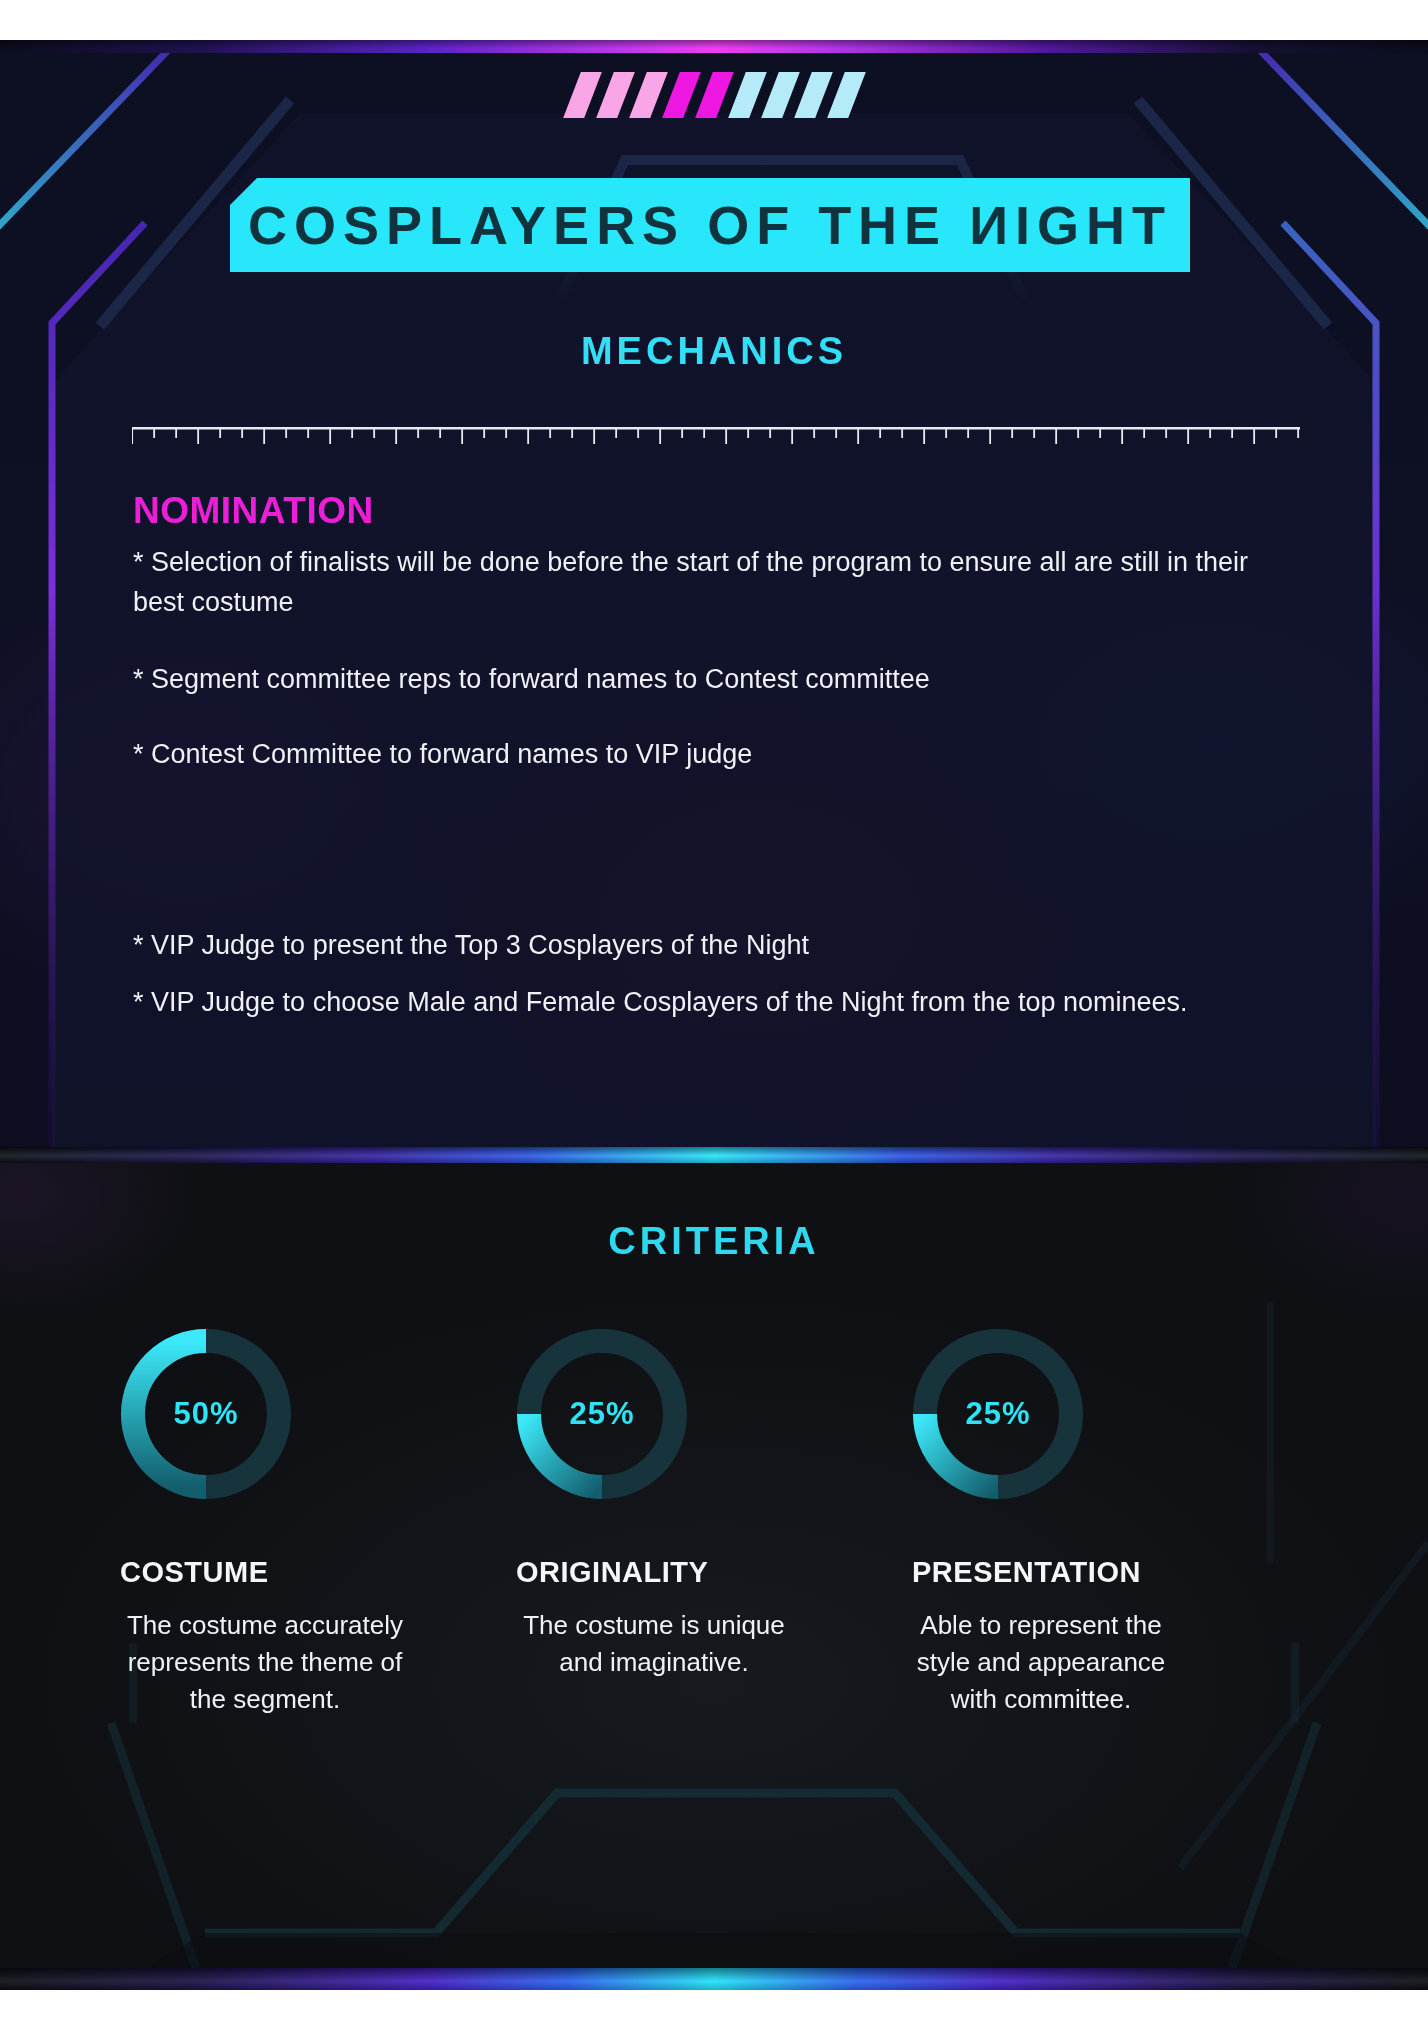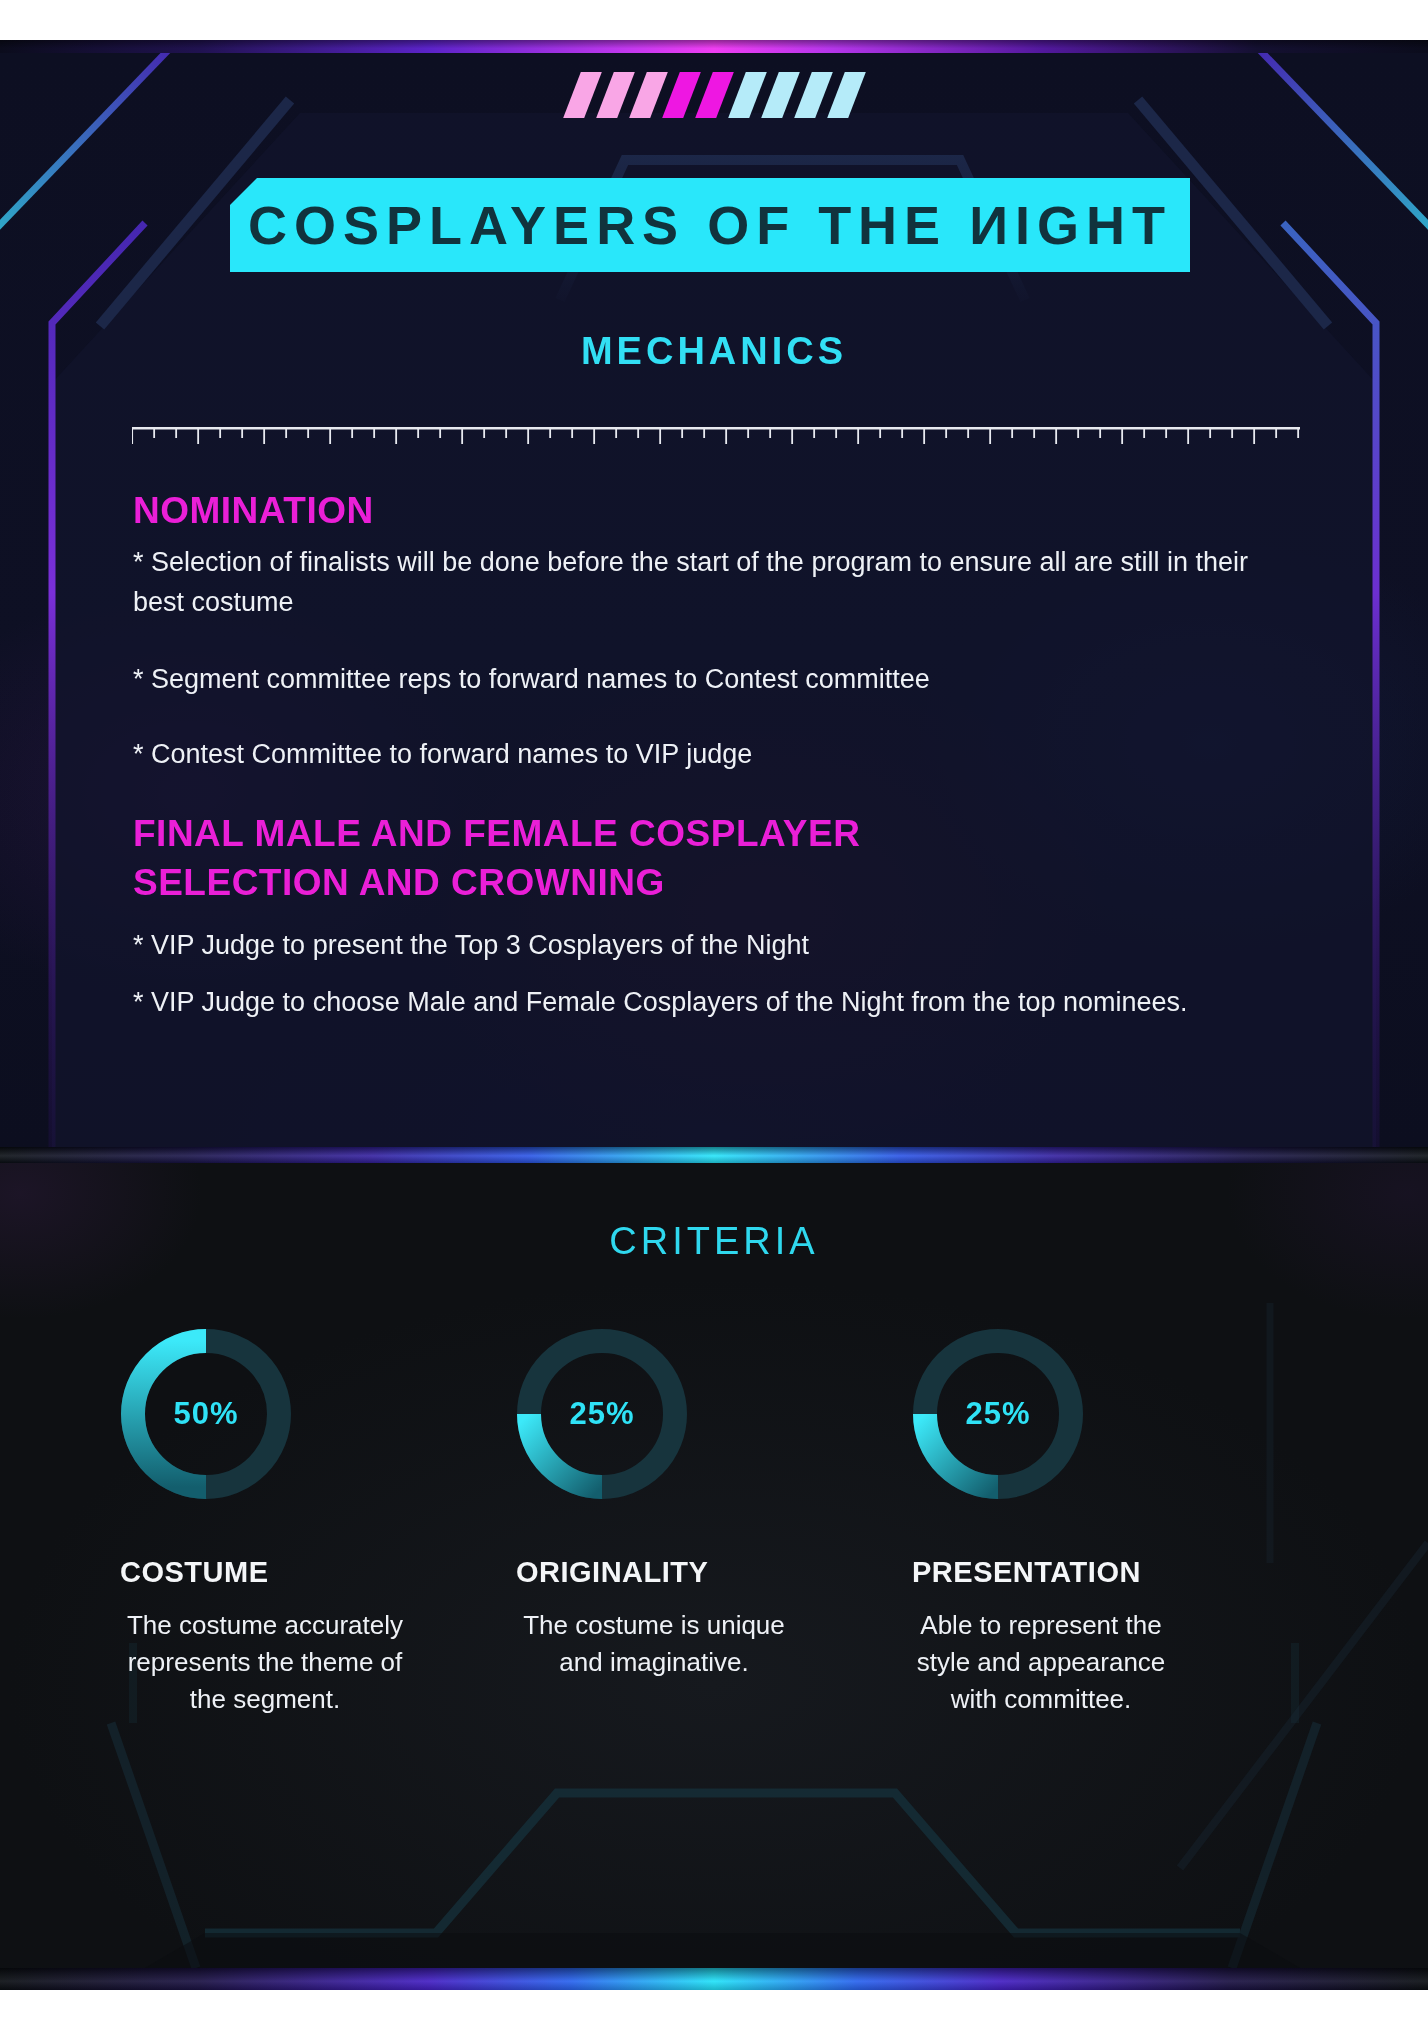--- a/index.html
+++ b/index.html
@@ -56,21 +56,21 @@
   .divider::after{content:"";position:absolute;inset:0;background:linear-gradient(180deg,rgba(0,0,0,.45),rgba(255,255,255,.10) 55%,rgba(0,0,0,.25));}
 
   
   .sec-criteria{position:absolute;left:0;top:1163px;width:1428px;height:805px;overflow:hidden;
     background:
       radial-gradient(260px 180px at 20px 30px, rgba(70,34,96,.25), rgba(0,0,0,0) 70%),
       radial-gradient(260px 180px at 1408px 30px, rgba(54,26,84,.22), rgba(0,0,0,0) 70%),
       radial-gradient(980px 560px at 714px 520px, #16191e 0%, #0e1013 72%),
       linear-gradient(#0e1013,#0e1013);}
   .criteria-h{position:absolute;left:0;top:57px;width:1428px;text-align:center;
-    color:#2fd8ee;font-size:38px;font-weight:400;letter-spacing:4px;}
+    color:#2fd8ee;font-size:38px;font-weight:700;letter-spacing:4px;}
 
   .criteria-grid{position:absolute;left:120px;top:165px;width:1188px;display:flex;}
   .crit-col{width:396px;display:flex;flex-direction:column;align-items:flex-start;}
   .donut-wrap{position:relative;width:172px;height:172px;}
   .donut-pct{position:absolute;left:0;top:0;width:172px;height:172px;display:flex;align-items:center;justify-content:center;
     color:#2fe2f6;font-size:31px;font-weight:700;letter-spacing:1px;}
   .crit-label{margin-top:56px;color:#f4f6f8;font-size:29px;font-weight:700;letter-spacing:.5px;text-align:center;}
   .crit-desc{margin-top:18px;color:#eef1f6;font-size:26px;line-height:1.42;text-align:center;}
   .crit-col:nth-child(1) .crit-desc{max-width:290px;}
   .crit-col:nth-child(2) .crit-desc{max-width:276px;}
@@ -195,21 +195,20 @@
         <rect x="1121.25" y="2" width="1.8" height="15" fill="#e8eaf0"></rect>
         <rect x="1143.25" y="2" width="1.8" height="9" fill="#e8eaf0"></rect>
         <rect x="1165.25" y="2" width="1.8" height="9" fill="#e8eaf0"></rect>
       </svg>
 
     <div class="text-col">
       <div class="m-head h-nomination">NOMINATION</div>
       <div class="m-bullet b2">* Segment committee reps to forward names to Contest committee</div>
       <div class="m-bullet b1">* Selection of finalists will be done before the start of the program to ensure all are still in their best costume</div>
       <div class="m-bullet b3">* Contest Committee to forward names to VIP judge</div>
-      <div class="m-head h-final">FINAL MALE AND FEMALE COSPLAYER SELECTION AND CROWNING</div>
       <div class="m-bullet b4">* VIP Judge to present the Top 3 Cosplayers of the Night</div>
       <div class="m-bullet b5">* VIP Judge to choose Male and Female Cosplayers of the Night from the top nominees.</div>
     </div>
   </div>
 
   <div class="divider"></div>
 
   <div class="sec-criteria">
 
     <svg class="bg-svg" width="1428" height="805" viewBox="0 0 1428 805">

